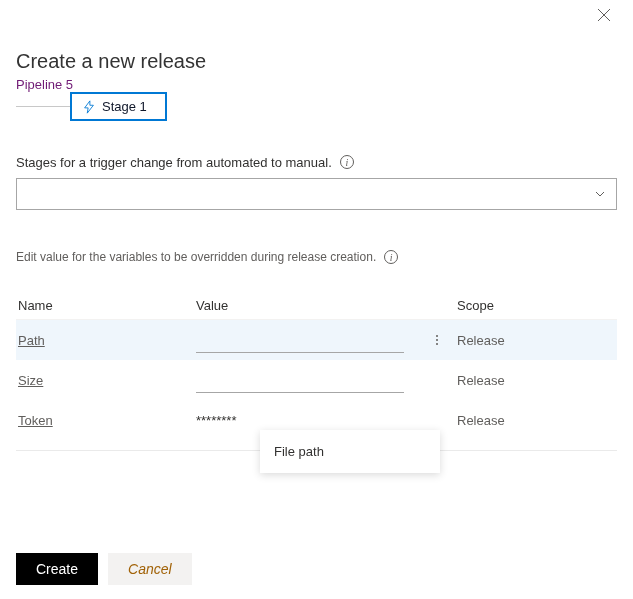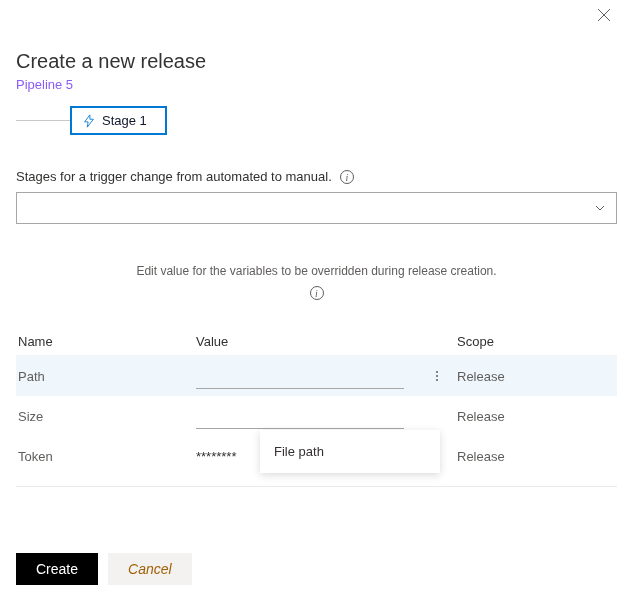--- a/index.html
+++ b/index.html
@@ -1,41 +1,41 @@
 <!DOCTYPE html>
 <html><head>
 <meta charset="utf-8">
 <style>
 * { box-sizing: border-box; margin: 0; padding: 0; }
 body { font-family: "Segoe UI", -apple-system, sans-serif; font-size: 14px; color: #323130; background: #fff; width: 633px; height: 599px; position: relative; overflow: hidden; }
 .close-btn { position: absolute; top: 8px; right: 22px; cursor: pointer; }
 .close-btn svg { width: 14px; height: 14px; }
 .panel { padding: 50px 16px 0 16px; height: 540px; overflow-y: scroll; }
 .title { font-size: 20px; font-weight: 400; color: #333; margin-bottom: 4px; }
-.subtitle { font-size: 13px; color: #8b5cf6; margin-bottom: 14px; }
+.subtitle { font-size: 13px; color: #701a75; }
 .stage-row { display: flex; align-items: center; margin-bottom: 34px; }
 .stage-line { width: 54px; height: 1px; background: #c8c8c8; }
 .stage-chip { border: 2px solid #0078d4; padding: 5px 18px 5px 10px; display: flex; align-items: center; gap: 6px; background: #fff; font-size: 13px; color: #0f172a; }
 .stage-chip svg { width: 14px; height: 14px; }
-.section-label-row { display: flex; align-items: flex-end; gap: 8px; margin-bottom: 8px; font-size: 13px; color: #323130; }
+.section-label-row { display: flex; align-items: flex-start; gap: 8px; margin-bottom: 8px; font-size: 13px; color: #323130; }
 .info-icon { width: 14px; height: 14px; border: 1px solid #605e5c; border-radius: 50%; display: inline-flex; align-items: center; justify-content: center; font-size: 10px; color: #605e5c; font-style: italic; font-family: Georgia, serif; }
 .dropdown-field { border: 1px solid #a6a6a6; height: 32px; display: flex; align-items: center; justify-content: flex-end; padding: 0 10px; margin-bottom: 40px; cursor: pointer; }
 .dropdown-field svg { width: 12px; height: 12px; }
 .vars-header { display: flex; align-items: center; gap: 8px; font-size: 16px; color: #323130; margin-bottom: 6px; cursor: pointer; }
 .vars-header svg { width: 12px; height: 12px; }
-.vars-caption { font-size: 12px; color: #605e5c; display: flex; align-items: center; gap: 8px; margin-bottom: 28px; flex-direction: column; }
+.vars-caption { font-size: 12px; color: #605e5c; display: flex; align-items: center; gap: 8px; margin-bottom: 28px; }
 .table { width: 100%; }
 .thead { display: flex; padding: 6px 0; font-size: 13px; color: #323130; border-bottom: 1px solid #f3f2f1; }
 .col-name { width: 180px; padding-left: 2px; }
 .col-value { flex: 1; }
 .col-actions { width: 30px; }
 .col-scope { width: 160px; }
 .trow { display: flex; align-items: center; height: 40px; font-size: 13px; }
 .trow.selected { background: #eff6fc; }
-.trow .col-name { color: #605e5c; }
+.trow .col-name { color: #605e5c; text-decoration: underline; }
 .trow .col-scope { color: #605e5c; }
 .value-input { border: none; border-bottom: 1px solid #a6a6a6; height: 26px; font-size: 13px; background: transparent; outline: none; width: 90%; font-family: inherit; color: #323130; }
 .trow.selected .value-input { border-bottom: 1px solid #a6a6a6; }
 .more-btn { width: 20px; height: 20px; display: flex; flex-direction: column; align-items: center; justify-content: center; gap: 2px; cursor: pointer; }
 .more-btn span { width: 2px; height: 2px; background: #605e5c; border-radius: 50%; }
 .popover { position: absolute; top: 430px; left: 260px; width: 180px; background: #fff; box-shadow: 0 2px 8px rgba(0,0,0,0.15); padding: 14px 14px; font-size: 13px; color: #323130; z-index: 10; }
 .footer { position: absolute; bottom: 0; left: 0; right: 0; padding: 14px 16px; display: flex; gap: 10px; background: #fff; }
 .btn { height: 32px; padding: 0 20px; font-size: 14px; border: none; cursor: pointer; font-family: inherit; }
 .btn-primary { background: #000000; color: #fff; }
 .btn-default { background: #f3f2f1; color: #a16207; font-style: italic; }

